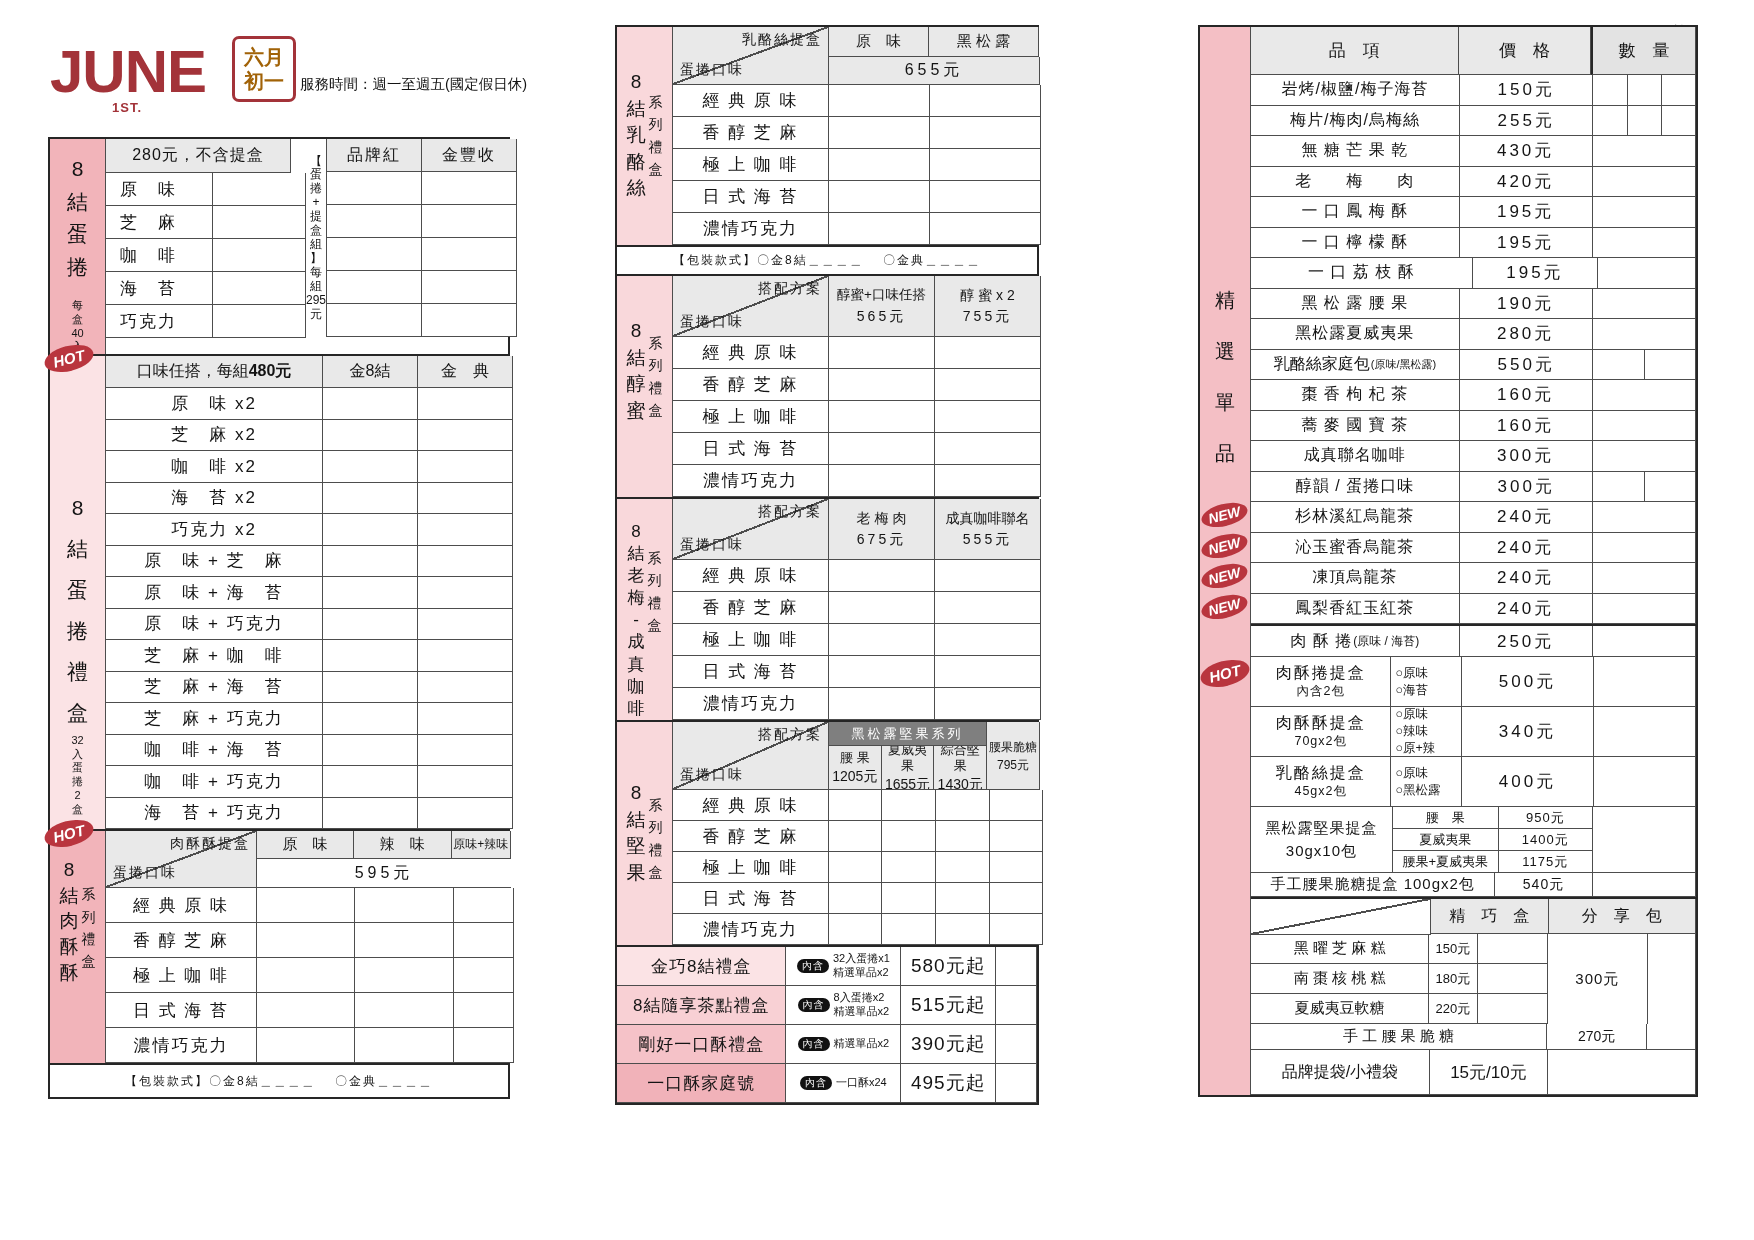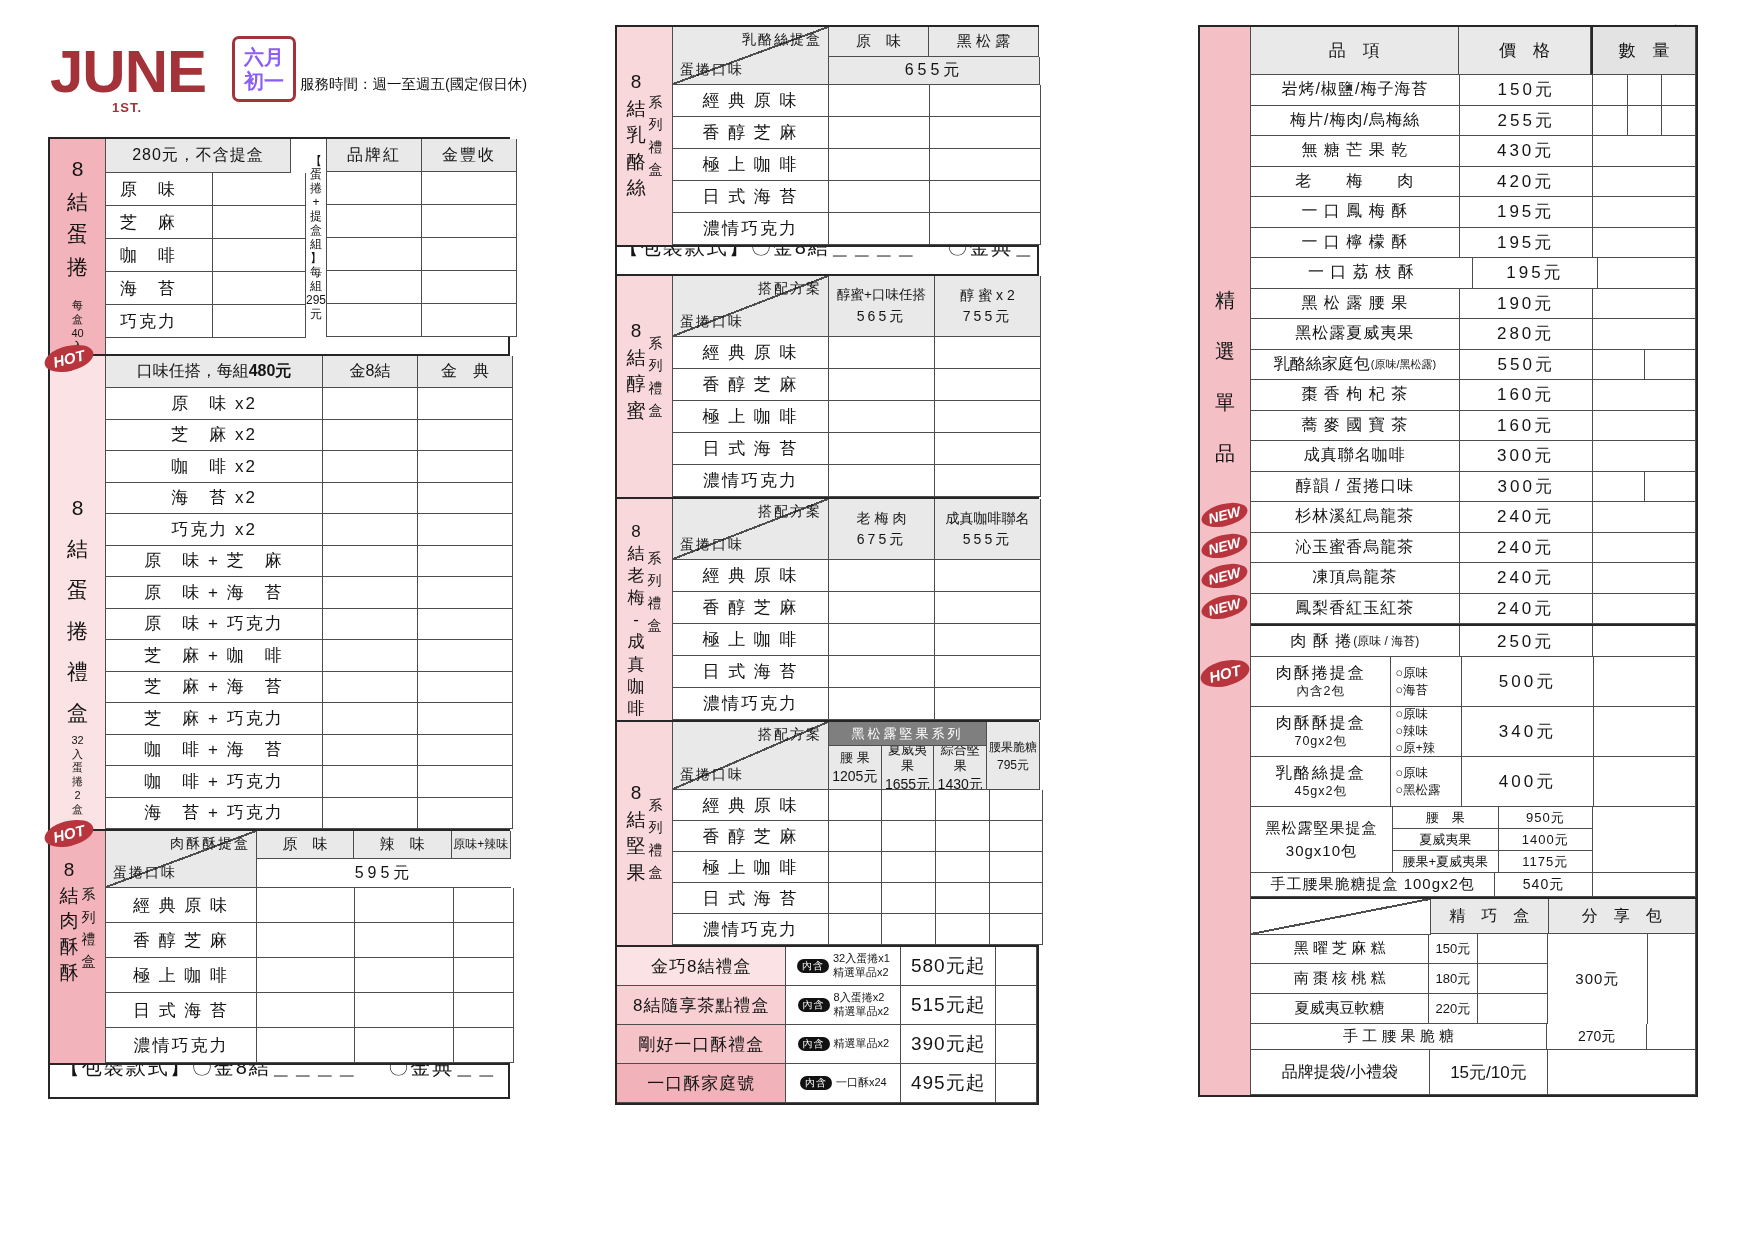--- a/index.html
+++ b/index.html
@@ -35,30 +35,30 @@
          border-radius:50% / 50%;padding:4px 9px;transform:rotate(-14deg);font-size:15px;z-index:5;
          letter-spacing:0}
   .badge:empty{display:none}
   .pill{display:inline-block;background:#111;color:#fff;border-radius:9px;font-size:10px;
         padding:1px 5px;letter-spacing:1px;flex:0 0 auto}
   
   #logo{position:absolute;left:50px;top:42px;width:230px;height:86px}
   #logo .word{font-size:60px;font-weight:800;color:#a33339;letter-spacing:-1px;line-height:1}
   #logo .sub{position:absolute;left:62px;top:58px;font-size:13px;font-weight:bold;color:#a33339;letter-spacing:1px}
   #seal{position:absolute;left:232px;top:36px;width:58px;height:60px;border:3px solid #a33339;border-radius:7px;
-        display:flex;flex-direction:column;align-items:center;justify-content:center;color:#8b5cf6;
+        display:flex;flex-direction:column;align-items:center;justify-content:center;color:#a16207;
         font-weight:bold;font-size:20px;line-height:1.2}
   #contact{position:absolute;left:300px;top:28px;font-size:14.5px;line-height:1.55;white-space:pre}
   #version{position:absolute;left:1688px;top:24px;font-size:13px;transform:rotate(90deg);transform-origin:left top;letter-spacing:1px}
   
   #col-left{position:absolute;left:48px;top:137px;width:462px}
   #col-mid{position:absolute;left:615px;top:25px;width:424px}
   #col-rightwrap{position:absolute;left:1198px;top:25px}
   .tbflex{display:flex}
-  .packrow{height:32px;font-size:20px;letter-spacing:2px;border-right:none;border-bottom:none;width:100%}
+  .packrow{height:32px;font-size:12px;letter-spacing:2px;border-right:none;border-bottom:none;width:100%}
   
   .narrowcol{font-size:12px;line-height:1.16;border-right:1px solid #4d4d4d;display:flex;align-items:center;justify-content:center;background:#fff;text-align:center}
   
   .band{background:#7f7f7f;color:#fff;font-size:13px;letter-spacing:3px;border-right:1px solid #4d4d4d}
   .nsub{flex:1;flex-direction:column;font-size:14px;line-height:1.3;letter-spacing:0}
   .nsub .nm{font-size:13px}
   .col4{font-size:12px;line-height:1.5;letter-spacing:0}
   .combos .frow{height:39px}
   .combos .cname{font-size:17px;letter-spacing:1px}
   .combos div.frow:nth-of-type(1) .cname{background:#fbe3e5}

